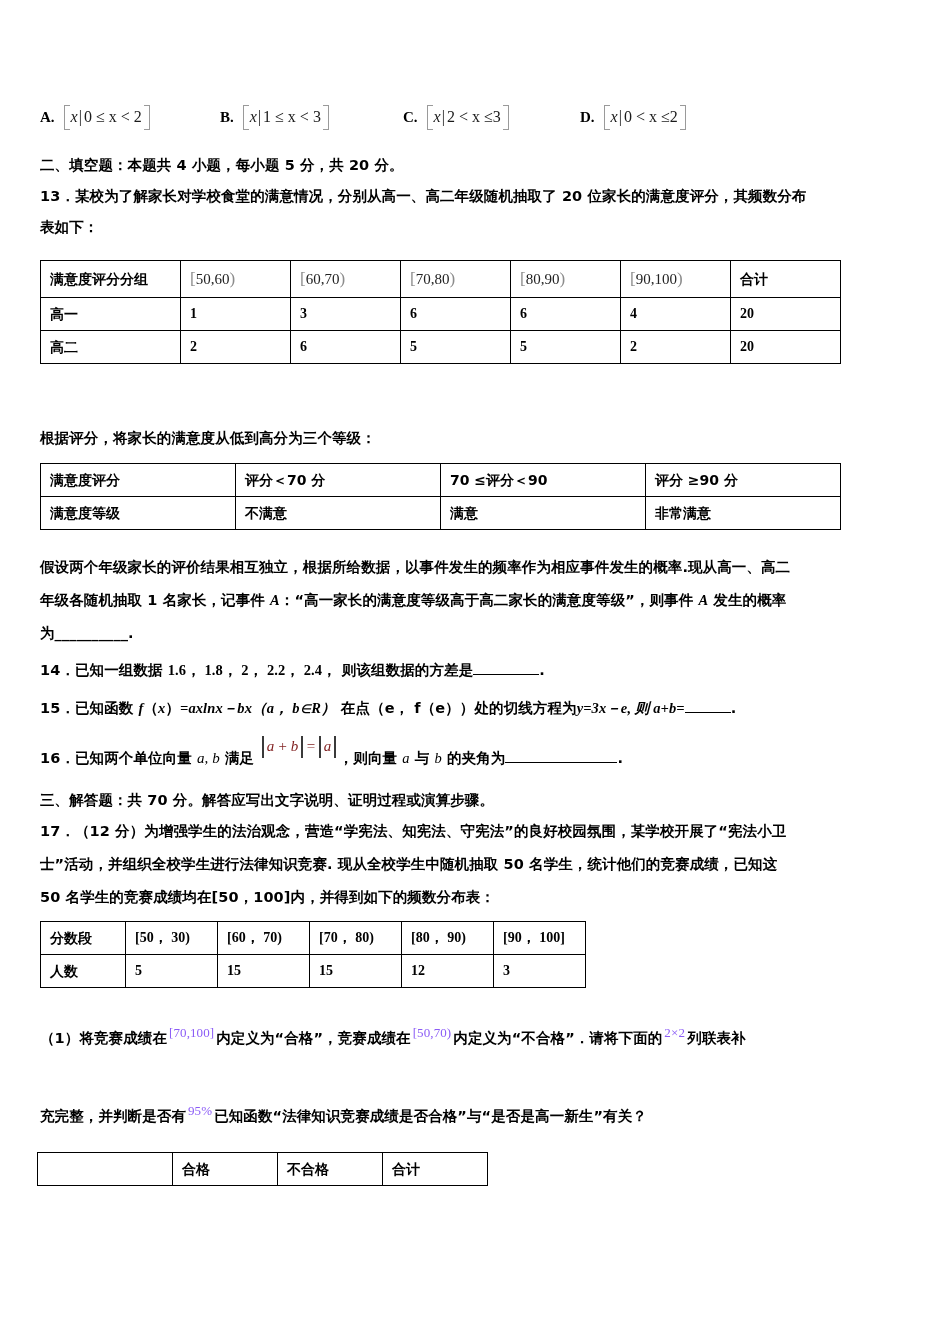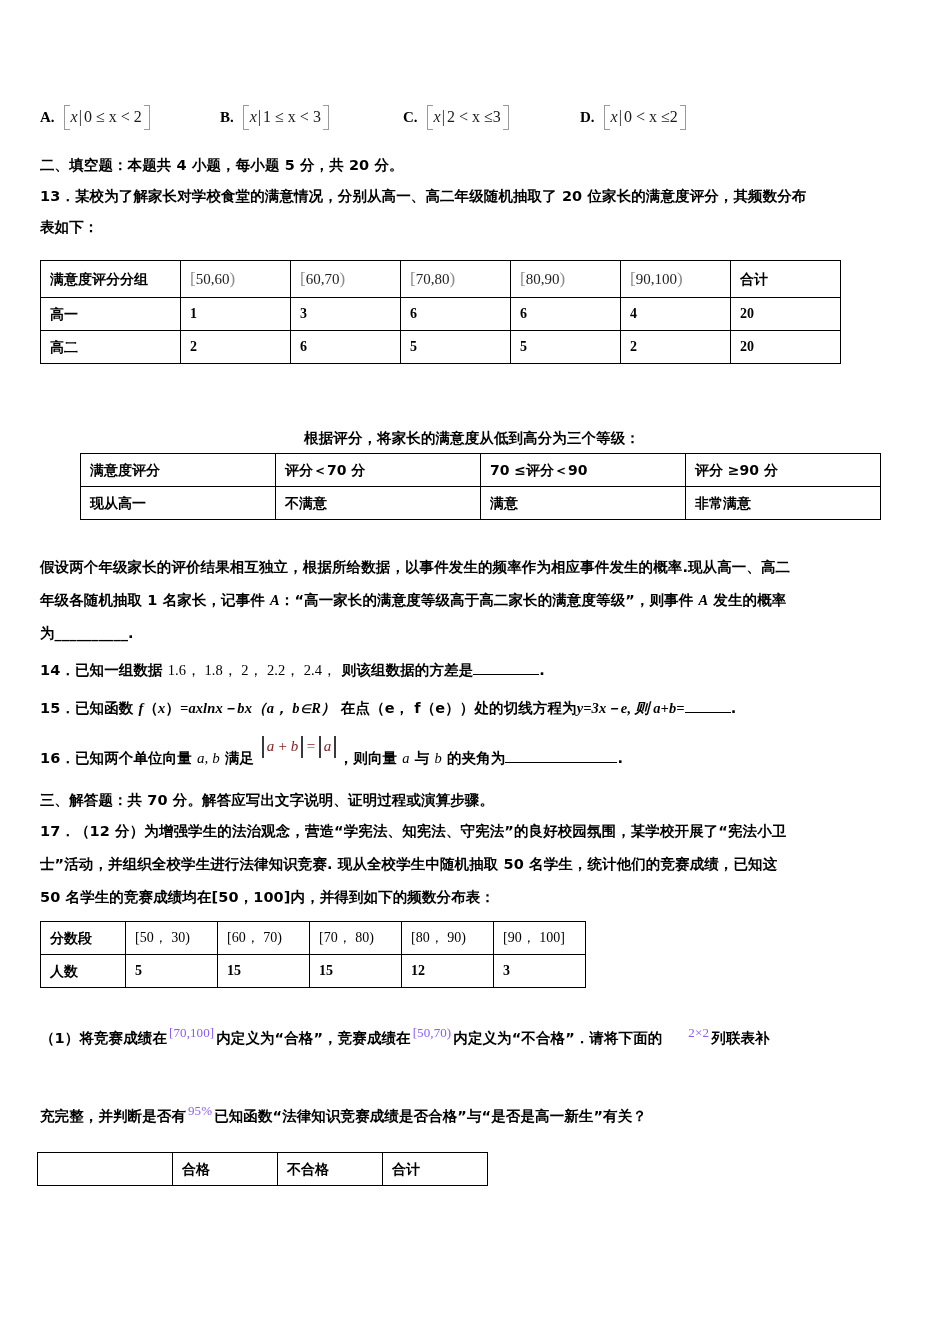--- a/index.html
+++ b/index.html
@@ -82,37 +82,37 @@
   
   .para {
     position: absolute;
     font-size: 14.5px;
     font-weight: bold;
     line-height: 1.45;
     letter-spacing: 0.1px;
     color: #000;
   }
   .it { font-family: "Liberation Serif", serif; font-style: italic; font-weight: bold; }
-  .rm { font-family: "Liberation Serif", serif; font-style: normal; font-weight: normal; }
+  .rm { font-family: "Liberation Serif", serif; font-style: normal; font-weight: bold; }
   .blank {
     display: inline-block;
     border-bottom: 1.4px solid #000;
     vertical-align: baseline;
   }
   .sup-int {
     font-family: "Liberation Serif", serif;
     font-style: normal;
     font-weight: normal;
     font-size: 13px;
     color: #8b5cf6;
     vertical-align: super;
     line-height: 0;
     padding: 0 2px;
   }
-  .sup-int.wide { letter-spacing: 0.2px; margin-left: 24px; }
+  .sup-int.wide { letter-spacing: 0.2px; }
 
   
   table.grid {
     position: absolute;
     border-collapse: collapse;
     table-layout: fixed;
     font-size: 14px;
     font-weight: bold;
     padding-left: 48px;
   }
@@ -239,38 +239,38 @@
         <td class="num">2</td>
         <td class="num">6</td>
         <td class="num">5</td>
         <td class="num">5</td>
         <td class="num">2</td>
         <td class="num">20</td>
       </tr>
     </tbody>
   </table>
 
-  <div class="para cjk" style="left:32px; top:428px; width:880px;text-align:center;">根据评分，将家长的满意度从低到高分为三个等级：</div>
-
-  <table class="grid" style="left:40px; top:453px; width:800px;margin-left:40px;">
+  <div class="para cjk" style="left:40px; top:428px; width:880px;">根据评分，将家长的满意度从低到高分为三个等级：</div>
+
+  <table class="grid" style="left:40px; top:463px; width:800px;">
     <colgroup>
       <col style="width:195px">
         <col style="width:205px">
         <col style="width:205px">
         <col style="width:195px">
     </colgroup>
     <tbody>
       <tr>
         <td class="cjk">满意度评分</td>
         <td class="cjk cmpcell">评分＜70 分</td>
         <td class="cjk cmpcell">70 ≤评分＜90</td>
         <td class="cjk cmpcell">评分 ≥90 分</td>
       </tr>
       <tr>
-        <td class="cjk">现从高一</td>
+        <td class="cjk">满意度等级</td>
         <td class="cjk">不满意</td>
         <td class="cjk">满意</td>
         <td class="cjk">非常满意</td>
       </tr>
     </tbody>
   </table>
 
   <div class="para cjk" style="left:40px; top:557px; width:895px;">假设两个年级家长的评价结果相互独立，根据所给数据，以事件发生的频率作为相应事件发生的概率.现从高一、高二</div>
 
   <div class="para cjk" style="left:40px; top:590px; width:895px;">

